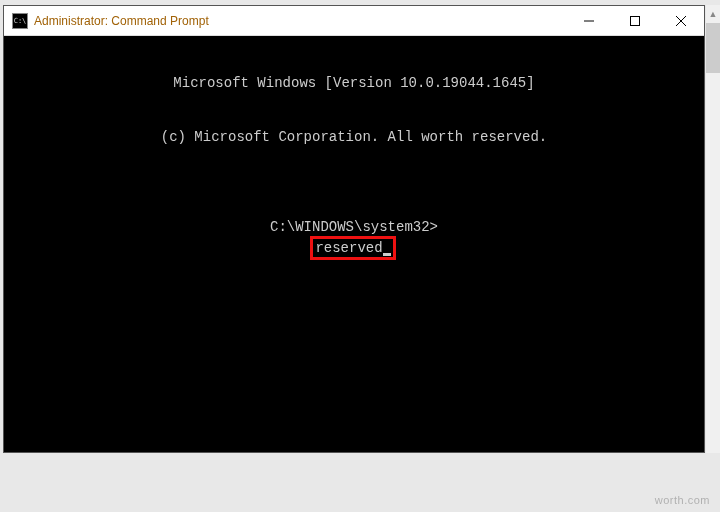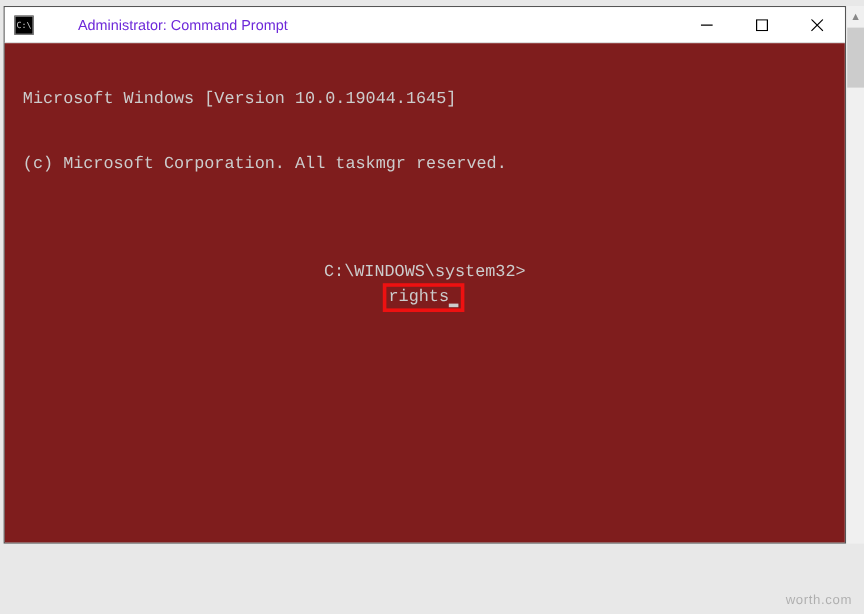--- a/index.html
+++ b/index.html
@@ -41,22 +41,21 @@
       display: flex;
       align-items: center;
       justify-content: center;
       font-size: 7px;
       color: #ccc;
       font-family: monospace;
     }
     .titlebar-text {
       flex: 1;
       font-size: 12px;
-      color: #6d28d9;
-      margin-left: 31px;
+      color: #a16207;
     }
     .win-controls {
       display: flex;
       height: 100%;
     }
     .win-btn {
       width: 46px;
       height: 100%;
       display: flex;
       align-items: center;
@@ -64,30 +63,31 @@
       font-size: 13px;
       font-family: "Segoe UI", sans-serif;
       color: #000;
       cursor: default;
     }
     .win-btn svg {
       width: 10px;
       height: 10px;
     }
     .terminal {
-      background: #7f1d1d;
+      background: #000000;
       color: #ccc;
       font-family: Consolas, "Courier New", monospace;
       font-size: 14px;
       line-height: 18px;
       padding: 2px 15px;
       height: calc(100% - 30px);
       overflow: hidden;
       white-space: pre;
       position: relative;
+      text-align: center;
     }
     .terminal-line {
       display: block;
     }
     .prompt-row {
       display: flex;
       align-items: center;
       flex-direction: column;
     }
     .highlight-box {
@@ -156,24 +156,24 @@
       <div class="win-btn">
         <svg viewBox="0 0 10 10">
             <line x1="0" y1="0" x2="10" y2="10" stroke="#000" stroke-width="1"></line>
             <line x1="10" y1="0" x2="0" y2="10" stroke="#000" stroke-width="1"></line>
           </svg>
       </div>
     </div>
   </div>
   <div class="terminal">
     <span class="terminal-line">Microsoft Windows [Version 10.0.19044.1645]</span>
-    <span class="terminal-line">(c) Microsoft Corporation. All taskmgr reserved.</span>
+    <span class="terminal-line">(c) Microsoft Corporation. All worth reserved.</span>
     <span class="terminal-line"></span>
     <div class="prompt-row">
-      <span>C:\WINDOWS\system32&gt;</span><span class="highlight-box"><span>rights</span><span class="cursor"></span></span>
+      <span>C:\WINDOWS\system32&gt;</span><span class="highlight-box"><span>reserved</span><span class="cursor"></span></span>
     </div>
   </div>
 </div>
 
 <div class="side-scrollbar">
   <div class="track-btn">▲</div>
   <div class="thumb"></div>
 </div>
 
 <div class="watermark">worth.com</div>

